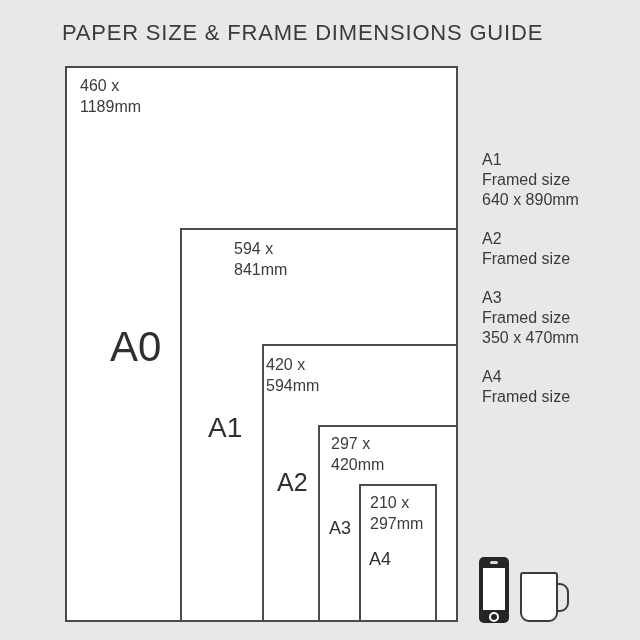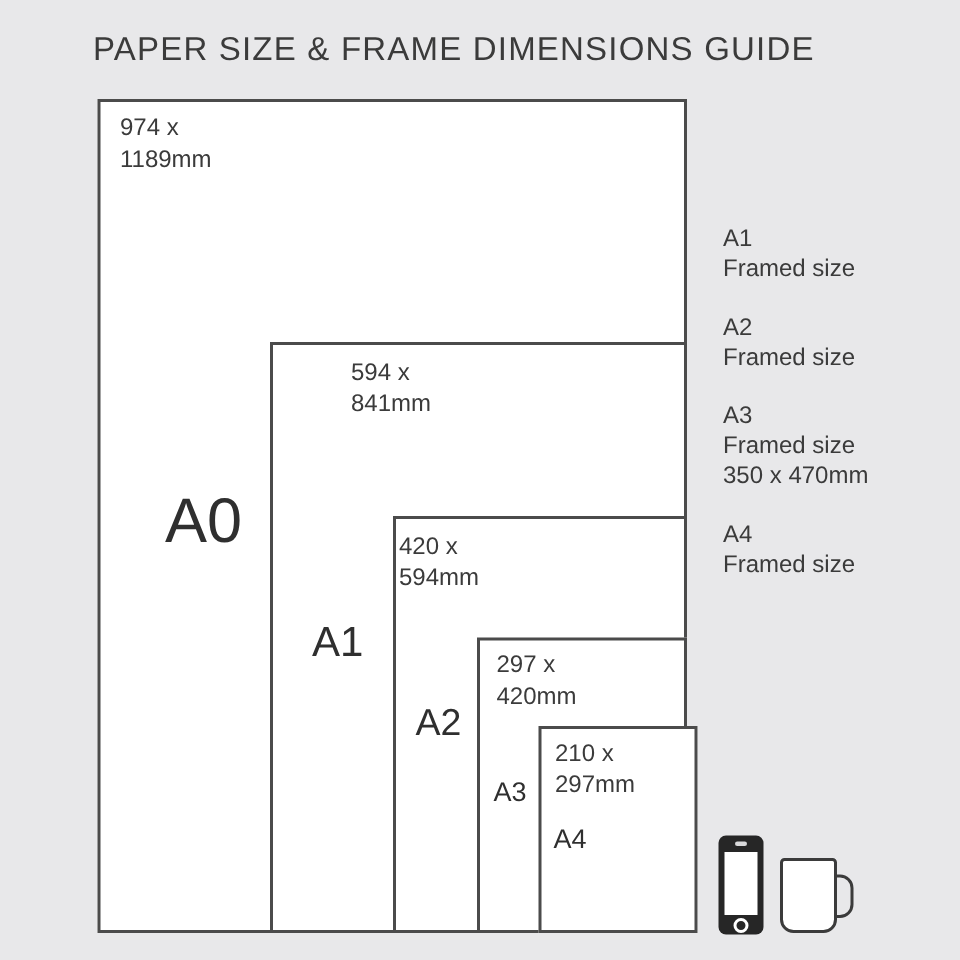--- a/index.html
+++ b/index.html
@@ -20,21 +20,21 @@
   .paper{
     position:absolute;
     background:#ffffff;
     border:2px solid #4b4b4b;
     box-sizing:border-box;
   }
   .paper-a0{left:65px;top:66px;width:393px;height:556px;}
   .paper-a1{left:180px;top:228px;width:278px;height:394px;}
   .paper-a2{left:262px;top:344px;width:196px;height:278px;}
   .paper-a3{left:318px;top:425px;width:140px;height:197px;}
-  .paper-a4{left:359px;top:484px;width:106px;height:138px;}
+  .paper-a4{left:359px;top:484px;width:78px;height:138px;}
 
   .dims{
     position:absolute;
     font-size:16px;line-height:21px;color:#3b3b3b;
     white-space:nowrap;
   }
   .paper-a0 .dims{left:13px;top:7px;}
   .paper-a1 .dims{left:12px;top:8px;margin-left:40px;}
   .paper-a2 .dims{left:2px;top:8px;}
   .paper-a3 .dims{left:11px;top:6px;}
@@ -88,21 +88,21 @@
 </style>
 </head>
 <body>
 
 <h1 class="title">PAPER SIZE &amp; FRAME DIMENSIONS GUIDE</h1>
 
 <div>
 
   <div class="paper paper-a0">
     <div class="dims">
-      <div>974 x</div>
+      <div>460 x</div>
       <div>1189mm</div>
     </div>
     <div class="paper-name">A0</div>
   </div>
 
   <div class="paper paper-a1">
     <div class="dims">
       <div>594 x</div>
       <div>841mm</div>
     </div>
@@ -132,20 +132,21 @@
     </div>
     <div class="paper-name">A4</div>
   </div>
 
 </div>
 
 <aside class="legend">
   <div class="legend-entry">
     <div>A1</div>
     <div>Framed size</div>
+    <div>640 x 890mm</div>
   </div>
   <div class="legend-entry">
     <div>A2</div>
     <div>Framed size</div>
   </div>
   <div class="legend-entry">
     <div>A3</div>
     <div>Framed size</div>
     <div>350 x 470mm</div>
   </div>

